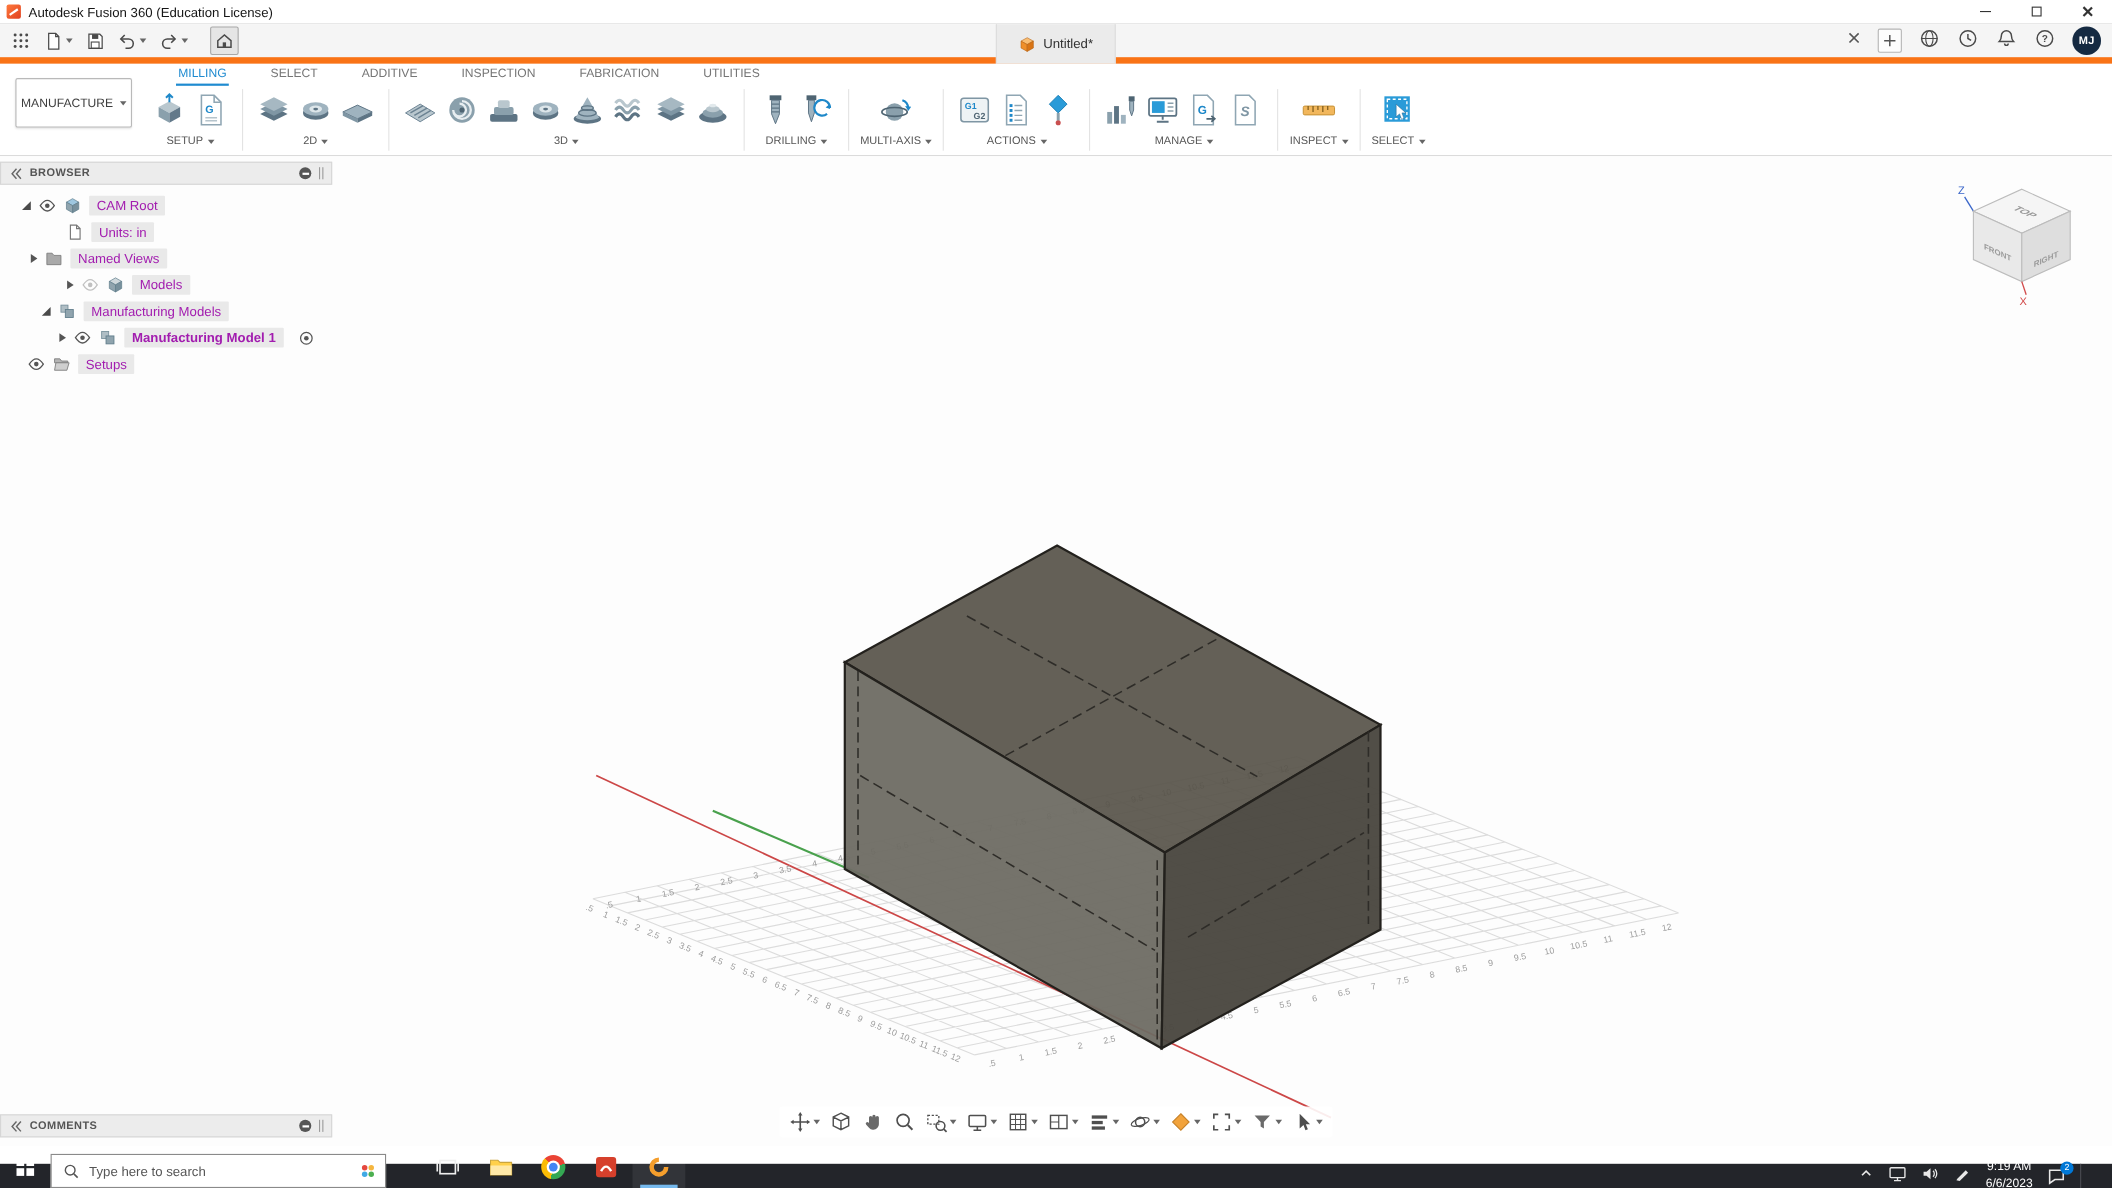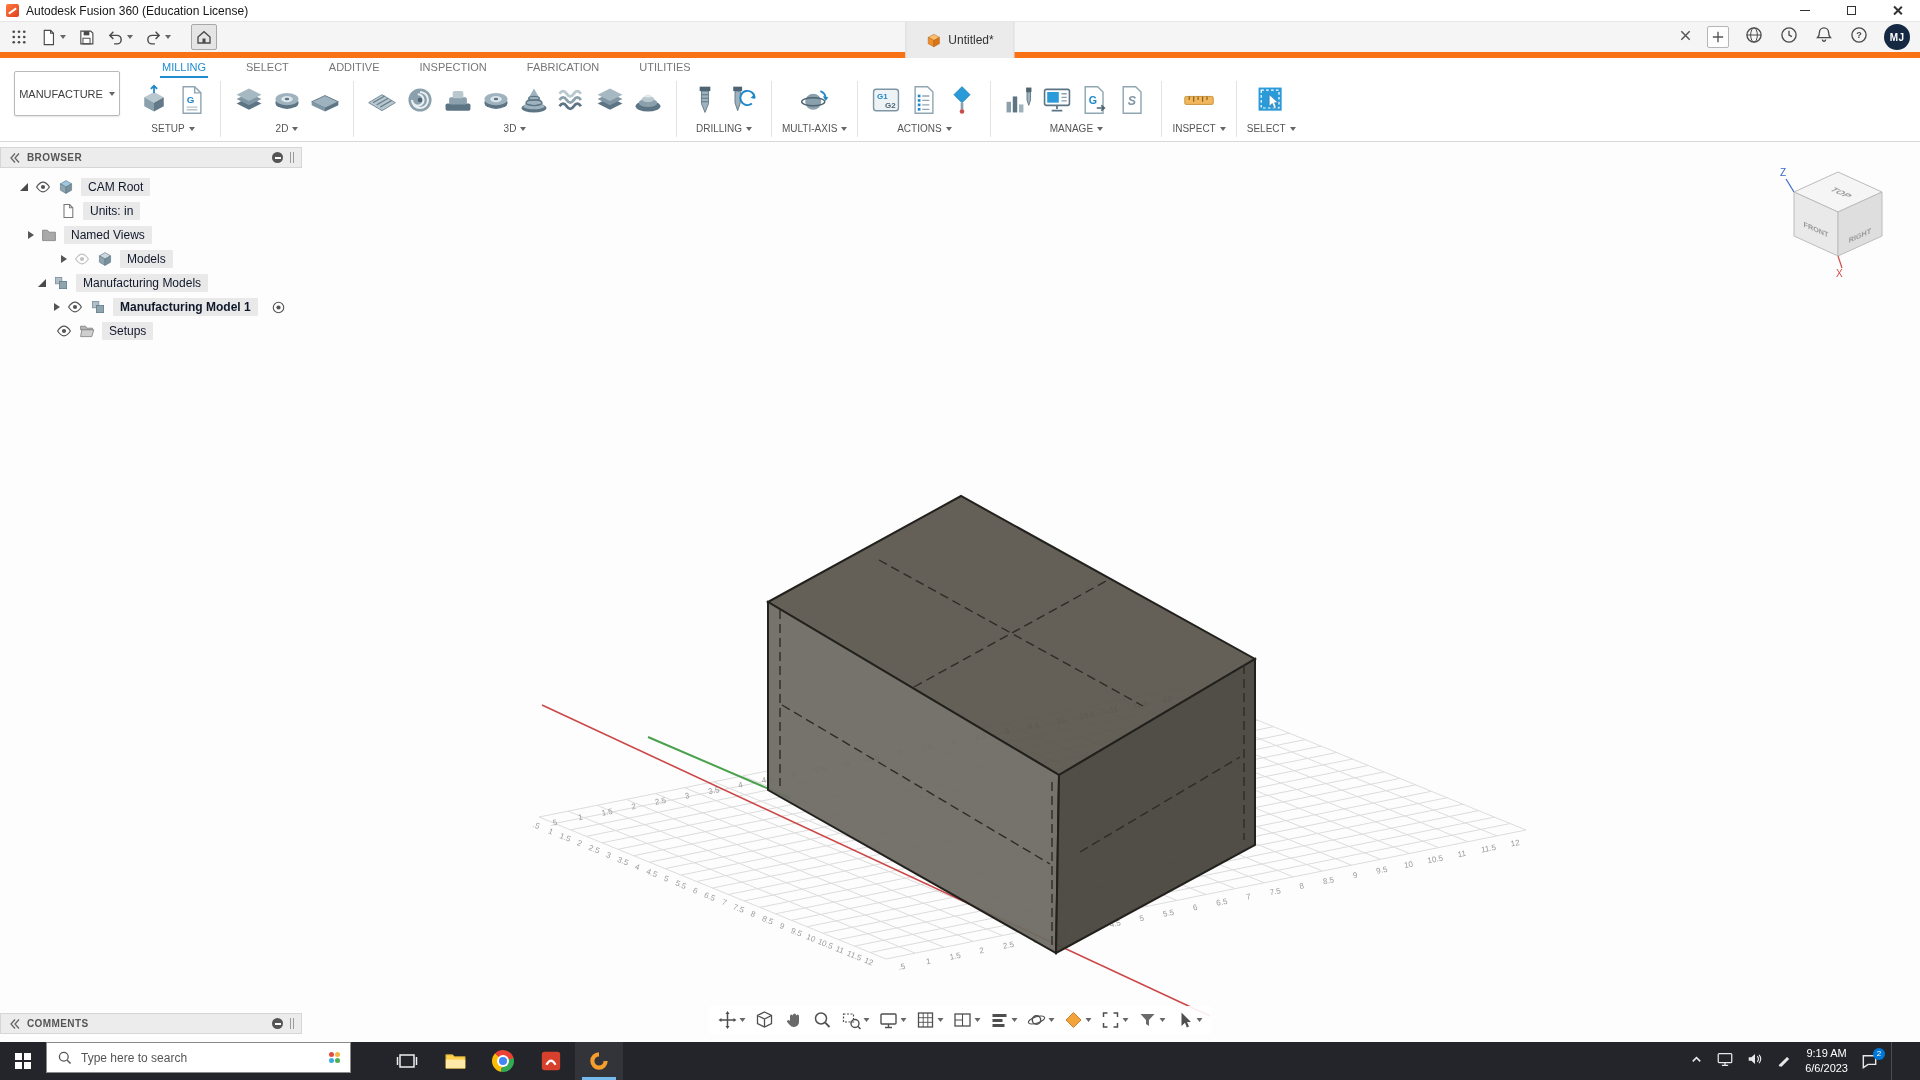--- a/index.html
+++ b/index.html
@@ -58,30 +58,30 @@
   .ph-circle{width:11px;height:11px;border-radius:50%;background:#555;position:relative}
   .ph-circle::after{content:"";position:absolute;left:2.5px;top:4.5px;width:6px;height:2px;background:#fff}
   .grip{display:flex;gap:2px}
   .grip i{width:1px;height:11px;background:#9a9a9a;display:block}
   .tree{padding-top:7px;display:flex;flex-direction:column}
   .tree-row{height:24px;display:flex;align-items:center;gap:7px}
   .tri-c{width:0;height:0;border-left:6px solid #555;border-top:4px solid transparent;border-bottom:4px solid transparent}
   .tri-o{width:0;height:0;border-bottom:8px solid #4a4a4a;border-left:8px solid transparent}
   .ticon{flex:none}
   .dim{opacity:.35}
-  .label-pill{background:#e9e9e9;padding:2px 7px;font-size:12px;color:#0f172a;border-radius:1px;white-space:nowrap}
+  .label-pill{background:#e9e9e9;padding:2px 7px;font-size:12px;color:#a21caf;border-radius:1px;white-space:nowrap}
   .bold{font-weight:bold}
 
   .viewcube{position:absolute;top:18px;right:20px}
 
   .navbar{position:absolute;bottom:8px;left:50%;transform:translateX(-50%);display:flex;align-items:center;gap:3px;background:rgba(255,255,255,.9);padding:2px 6px;border-radius:3px}
   .nav-btn{display:flex;align-items:center;gap:2px;padding:2px 3px;border-radius:2px}
 
   
-  .taskbar{position:absolute;bottom:0;left:0;width:100%;height:38px;background:#23252a;display:flex;align-items:flex-start;color:#fff}
+  .taskbar{position:absolute;bottom:0;left:0;width:100%;height:22px;background:#23252a;display:flex;align-items:flex-end;color:#fff}
   .tk-start{width:46px;height:38px;display:flex;align-items:center;justify-content:center}
   .win-logo{display:grid;grid-template-columns:7px 7px;grid-template-rows:7px 7px;gap:1.5px}
   .win-logo i{background:#fff;display:block}
   .tk-search{width:305px;height:31px;background:#fff;border:1px solid #8a8a8a;display:flex;align-items:center;gap:8px;padding:0 10px}
   .tk-search input{border:none;outline:none;font-size:12px;color:#333;flex:1;background:transparent;font-family:"Liberation Sans",sans-serif}
   .tk-search input::placeholder{color:#555}
   .sh-dots{display:grid;grid-template-columns:5px 5px;gap:1.5px}
   .sh-dots i{width:5px;height:5px;border-radius:50%;display:block}
   .tk-apps{display:flex;height:38px;margin-left:32px}
   .tk-app{width:48px;height:38px;display:flex;align-items:center;justify-content:center;position:relative}
@@ -897,21 +897,21 @@
               <use href="#t-eye"></use>
             </svg>
           <svg class="ticon" width="16" height="16">
               <use href="#t-mm"></use>
             </svg>
           <span class="label-pill bold">Manufacturing Model 1</span>
           <svg class="ticon" width="15" height="15" style="margin-left:6px">
               <use href="#t-target"></use>
             </svg>
         </div>
-        <div class="tree-row" style="padding-left:56px">
+        <div class="tree-row" style="padding-left:25px">
           <svg class="ticon" width="16" height="16">
               <use href="#t-eye"></use>
             </svg>
           <svg class="ticon" width="16" height="16">
               <use href="#t-folder-open"></use>
             </svg>
           <span class="label-pill">Setups</span>
         </div>
       </div>
     </div>

